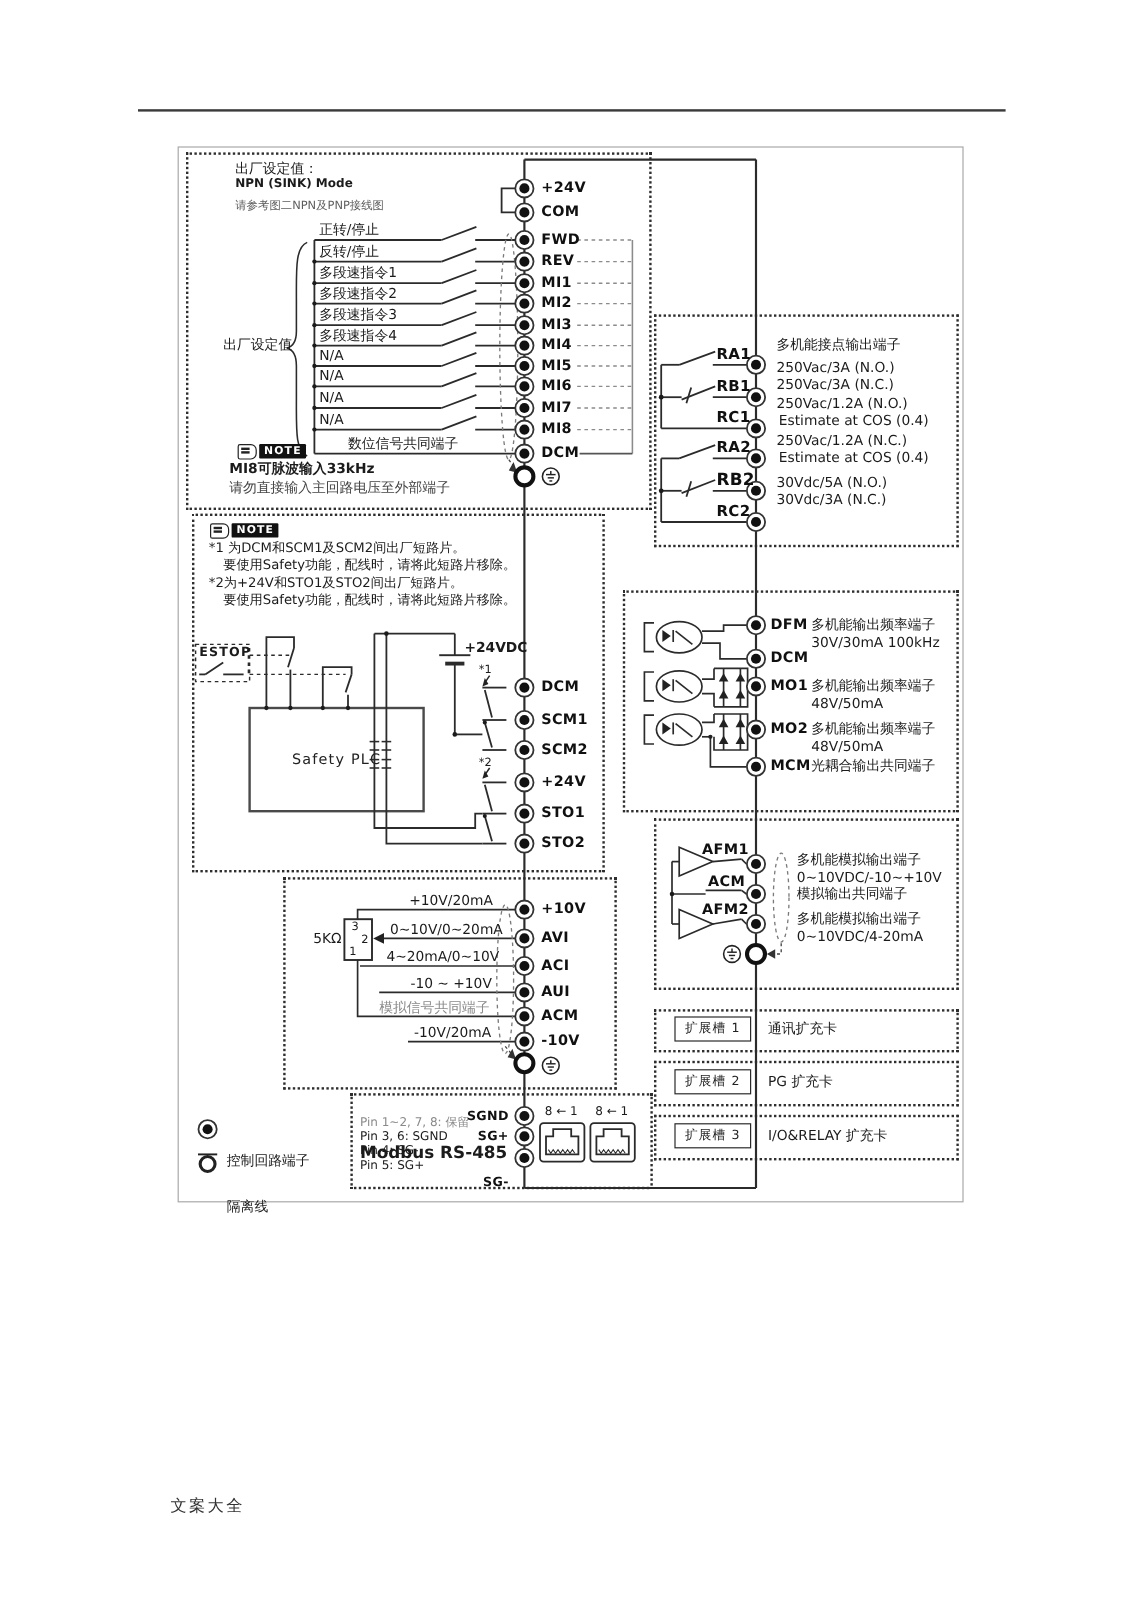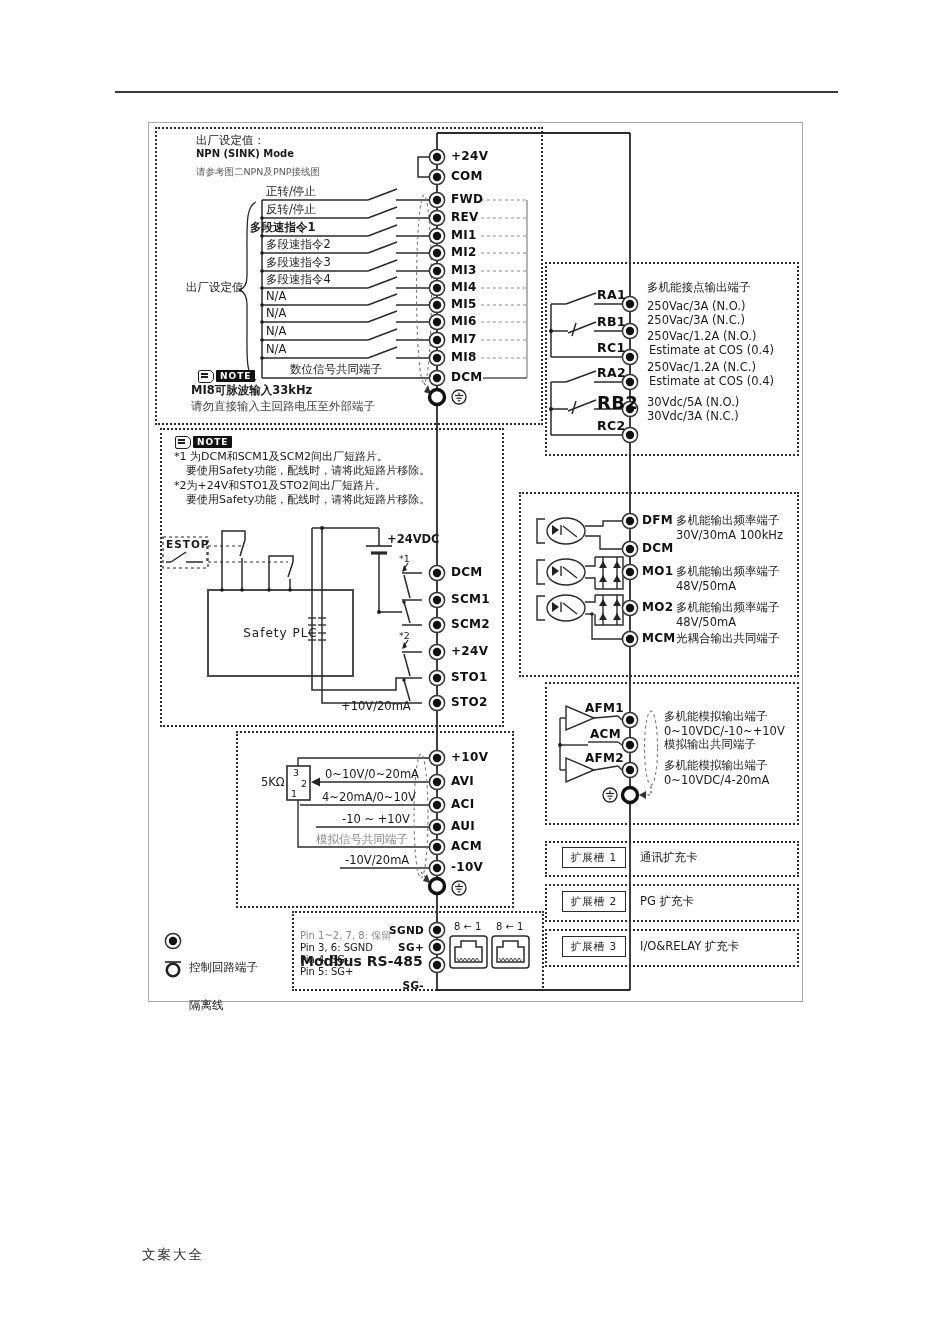--- a/index.html
+++ b/index.html
@@ -375,21 +375,21 @@
   <span class="t" style="left:196px;top:134px;">出厂设定值：</span>
   <span class="t b" style="left:196px;top:148px;font-size:10px;">NPN (SINK) Mode</span>
   <span class="t sm" style="left:196px;top:166px;">请参考图二NPN及PNP接线图</span>
   <span class="t" style="left:186px;top:281px;">出厂设定值</span>
 
   <span class="t term" style="left:451px;top:149px;">+24V</span>
   <span class="t term" style="left:451px;top:169px;">COM</span>
 
   <span class="t" style="left:266px;top:185px;">正转/停止</span>
   <span class="t" style="left:266px;top:203px;">反转/停止</span>
-  <span class="t" style="left:250px;top:221px;font-weight:bold;">多段速指令1</span>
+  <span class="t" style="left:266px;top:221px;">多段速指令1</span>
   <span class="t" style="left:266px;top:238px;">多段速指令2</span>
   <span class="t" style="left:266px;top:256px;">多段速指令3</span>
   <span class="t" style="left:266px;top:273px;">多段速指令4</span>
   <span class="t" style="left:266px;top:290px;">N/A</span>
   <span class="t" style="left:266px;top:307px;">N/A</span>
   <span class="t" style="left:266px;top:325px;">N/A</span>
   <span class="t" style="left:266px;top:343px;">N/A</span>
   <span class="t" style="left:290px;top:363px;">数位信号共同端子</span>
 
   <span class="t term" style="left:451px;top:192px;">FWD</span>
@@ -424,21 +424,21 @@
   <span class="t term" style="left:451px;top:592px;">SCM1</span>
   <span class="t term" style="left:451px;top:617px;">SCM2</span>
   <span class="t term" style="left:451px;top:644px;">+24V</span>
   <span class="t term" style="left:451px;top:670px;">STO1</span>
   <span class="t term" style="left:451px;top:695px;">STO2</span>
 
   <span class="t" style="left:261px;top:776px;">5KΩ</span>
   <span class="t tiny" style="left:293px;top:767px;">3</span>
   <span class="t tiny" style="left:301px;top:778px;">2</span>
   <span class="t tiny" style="left:291px;top:788px;">1</span>
-  <span class="t" style="left:341px;top:700px;">+10V/20mA</span>
+  <span class="t" style="left:341px;top:744px;">+10V/20mA</span>
   <span class="t" style="left:325px;top:768px;">0~10V/0~20mA</span>
   <span class="t" style="left:322px;top:791px;">4~20mA/0~10V</span>
   <span class="t" style="left:342px;top:813px;">-10 ~ +10V</span>
   <span class="t mut" style="left:316px;top:833px;">模拟信号共同端子</span>
   <span class="t" style="left:345px;top:854px;">-10V/20mA</span>
   <span class="t term" style="left:451px;top:750px;">+10V</span>
   <span class="t term" style="left:451px;top:774px;">AVI</span>
   <span class="t term" style="left:451px;top:797px;">ACI</span>
   <span class="t term" style="left:451px;top:819px;">AUI</span>
   <span class="t term" style="left:451px;top:839px;">ACM</span>
@@ -456,21 +456,21 @@
   <span class="t" style="left:496px;top:921px;font-size:10px;">8 ← 1</span>
 
   <span class="t" style="left:189px;top:934px;margin-top:27px;">控制回路端子</span>
   <span class="t" style="left:189px;top:962px;margin-top:37px;">隔离线</span>
 
   <span class="t" style="left:647px;top:281px;">多机能接点输出端子</span>
   <span class="t term" style="left:597px;top:287px;font-size:12.5px;">RA1</span>
   <span class="t term" style="left:597px;top:314px;font-size:12.5px;">RB1</span>
   <span class="t term" style="left:597px;top:340px;font-size:12.5px;">RC1</span>
   <span class="t term" style="left:597px;top:365px;font-size:12.5px;">RA2</span>
-  <span class="t term" style="left:597px;top:392px;font-size:18px;">RB2</span>
+  <span class="t term" style="left:597px;top:392px;font-size:14px;">RB2</span>
   <span class="t term" style="left:597px;top:418px;font-size:12.5px;">RC2</span>
   <span class="t" style="left:647px;top:300px;">250Vac/3A (N.O.)</span>
   <span class="t" style="left:647px;top:314px;">250Vac/3A (N.C.)</span>
   <span class="t" style="left:647px;top:330px;">250Vac/1.2A (N.O.)</span>
   <span class="t" style="left:649px;top:344px;">Estimate at COS (0.4)</span>
   <span class="t" style="left:647px;top:361px;">250Vac/1.2A (N.C.)</span>
   <span class="t" style="left:649px;top:375px;">Estimate at COS (0.4)</span>
   <span class="t" style="left:647px;top:396px;">30Vdc/5A (N.O.)</span>
   <span class="t" style="left:647px;top:410px;">30Vdc/3A (N.C.)</span>
 

